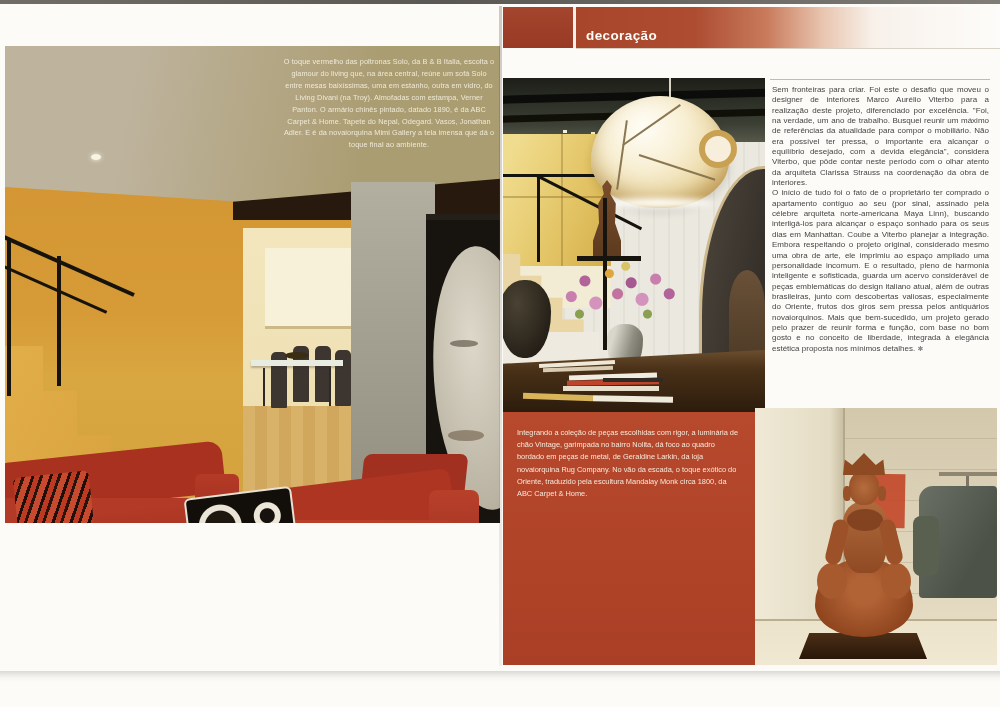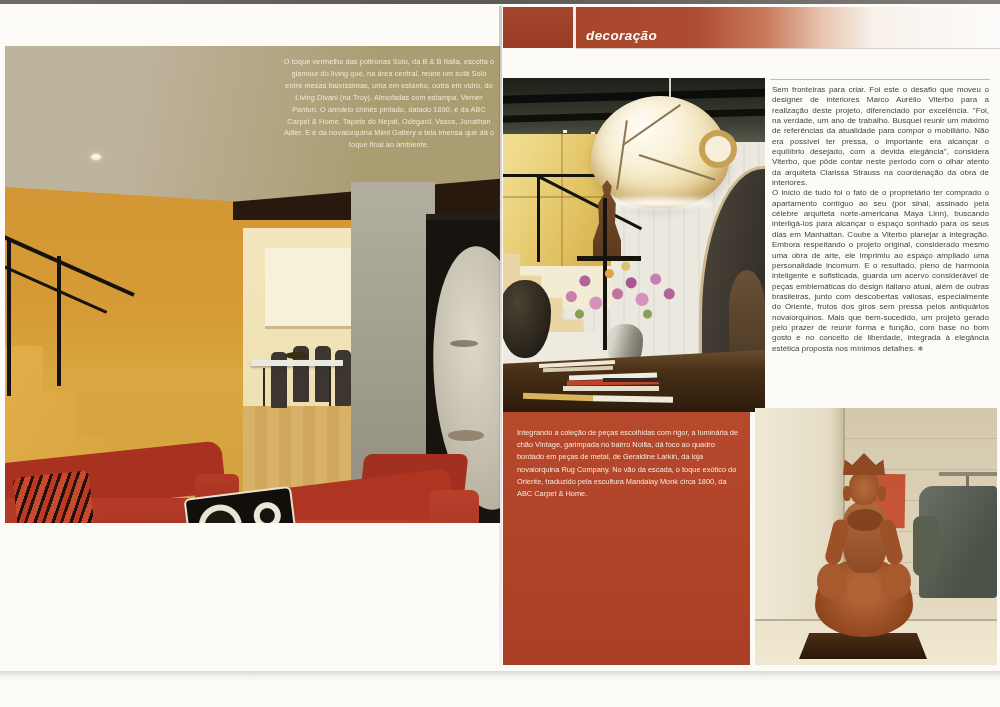--- a/index.html
+++ b/index.html
@@ -104,21 +104,21 @@
   #lp-caption{right:4px;top:10px;width:214px;font-size:7.3px;line-height:11.9px;
     color:rgba(252,248,234,.84);text-align:center;letter-spacing:.1px;}
 
   
   #hdr-left{left:503px;top:7px;width:70px;height:41px;
     background:linear-gradient(180deg,#a4462e,#983a24);}
   #hdr-divider{left:573px;top:7px;width:3px;height:41px;background:#f4efe8;}
   #hdr-main{left:576px;top:7px;width:424px;height:41px;border-bottom:1px solid #d8d2c6;
     background:linear-gradient(90deg,#a8462c 0%,#ad4c31 28%,#c97b5c 45%,#e8c4ae 58%,#f8f1ea 70%,#fdfcfa 100%);}
   .hdr-title{position:absolute;left:10px;bottom:5px;font-size:13.5px;font-weight:bold;
-    color:#fdfbf6;letter-spacing:.4px;font-style:italic;}
+    color:#fdfbf6;letter-spacing:.4px;}
   #col-rule{left:770px;top:79px;width:220px;height:1px;background:#c2bcae;}
 
   
   #mid-photo{left:503px;top:78px;width:262px;height:334px;overflow:hidden;
     background:#ebe8df;
     background-image:repeating-linear-gradient(90deg,rgba(0,0,0,.035) 0 2px,transparent 2px 15px);}
   #mp-ceiling{left:0;top:0;width:100%;height:64px;
     background:linear-gradient(180deg,#1d1f18,#3a3e33 70%,#56584a);}
   #mp-beam1{left:-4px;top:14px;width:110%;height:8px;background:#0c0d0a;transform:rotate(-1.5deg);}
   #mp-beam2{left:-4px;top:34px;width:110%;height:7px;background:#101009;transform:rotate(-1.5deg);}
@@ -195,21 +195,21 @@
   #bk8{left:90px;top:318px;width:80px;height:6px;background:#efe9da;transform:rotate(1deg);}
 
   
   #article{left:772px;top:85px;width:217px;color:#454545;font-size:8px;
     line-height:10.35px;text-align:justify;}
   #article p{margin:0;}
   .endmark{color:#8a8a8a;font-size:7px;}
 
   
   #red-block{left:503px;top:412px;width:247px;height:253px;
-    background:linear-gradient(180deg,#b7492d,#ad4227 70%,#a93f25);}
+    background:linear-gradient(180deg,#b7492d,#ad4227 70%,#a93f25);padding-left:41px;}
   #red-caption{left:14px;top:15px;width:222px;font-size:7.4px;line-height:12.2px;
     color:#f6e8da;}
 
   
   #statue-photo{left:755px;top:408px;width:242px;height:257px;overflow:hidden;
     background:linear-gradient(180deg,#d3c8ac,#e0d6bc 60%,#e8dfc8);
     }
   #sp-tiles{left:0;top:0;width:100%;height:100%;
     background:repeating-linear-gradient(180deg,transparent 0 30px,rgba(130,110,75,.2) 30px 31px);}
   #sp-recess{left:0;top:0;width:88px;height:100%;

